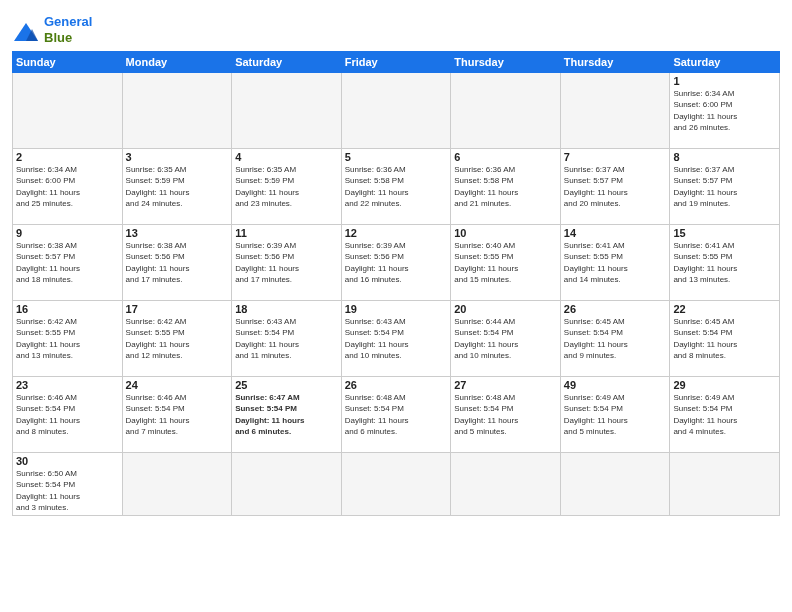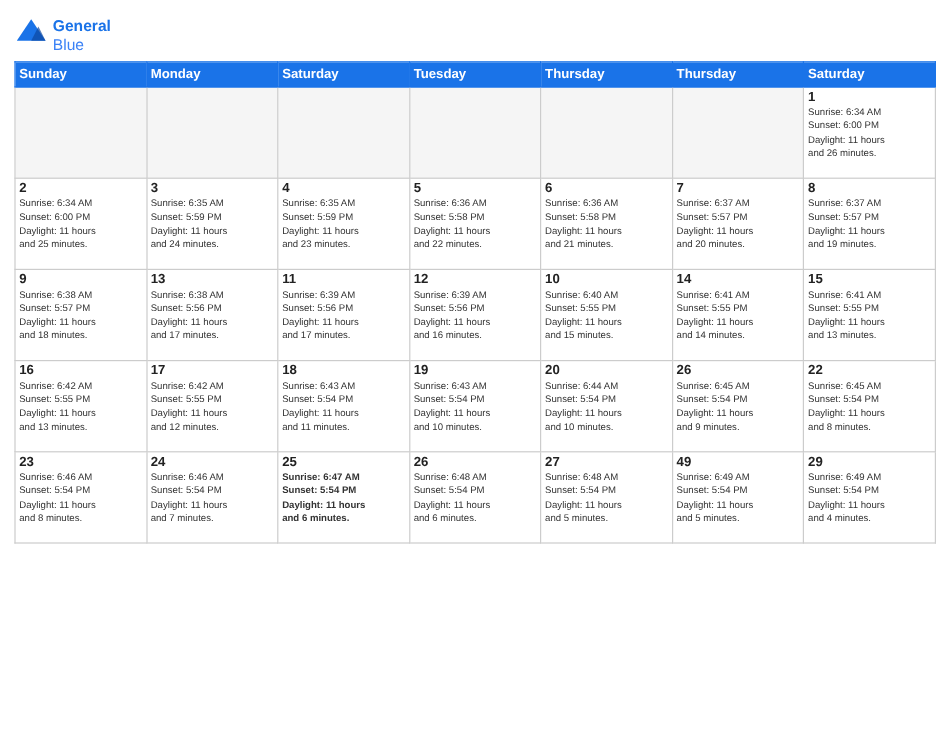--- a/index.html
+++ b/index.html
@@ -17,21 +17,21 @@
       padding: 10px 12px 8px 12px;
     }
     .header {
       display: flex;
       justify-content: space-between;
       align-items: flex-start;
       margin-bottom: 6px;
     }
     .logo {
       display: flex;
-      align-items: flex-start;
+      align-items: flex-end;
       gap: 4px;
       margin-top: 4px;
     }
     .logo-text {
       font-size: 13px;
       color: #333;
       line-height: 1.2;
     }
     .logo-text span {
       color: #1a73e8;
@@ -101,36 +101,36 @@
 
 <div class="page">
   <div class="header">
     <div class="logo">
       <svg class="logo-icon" viewBox="0 0 28 24" xmlns="http://www.w3.org/2000/svg">
         <polygon points="14,2 26,20 2,20" fill="#1a73e8"></polygon>
         <polygon points="20,8 26,20 14,20" fill="#0d47a1" opacity="0.7"></polygon>
       </svg>
       <div class="logo-text">
         <span>General</span><br>
-        <span style="color:#3b82f6;font-weight:normal;">Blue</span>
+        <span style="color:#4d7c0f;font-weight:bold;">Blue</span>
       </div>
     </div>
     <div class="title-block">
       <div class="month-title"></div>
       <div class="location"></div>
     </div>
   </div>
 
   <table class="calendar">
     <thead>
       <tr>
       <th>Sunday</th>
           <th>Monday</th>
           <th>Saturday</th>
-          <th>Tuesday</th>
+          <th>Friday</th>
           <th>Thursday</th>
           <th>Thursday</th>
           <th>Saturday</th>
         </tr>
     </thead>
     <tbody id="calendar-body">
     <tr>
           <td class="empty"></td>
           <td class="empty"></td>
           <td class="empty"></td>
@@ -341,16 +341,31 @@
 Daylight: 11 hours
 and 5 minutes.</div>
           </td>
           <td>
             <span class="day-num">29</span>
             <div class="day-info" style="white-space: pre-line;">Sunrise: 6:49 AM
 Sunset: 5:54 PM
 Daylight: 11 hours
 and 4 minutes.</div>
           </td>
+        </tr>
+        <tr class="last-row">
+          <td>
+            <span class="day-num">30</span>
+            <div class="day-info" style="white-space: pre-line;">Sunrise: 6:50 AM
+Sunset: 5:54 PM
+Daylight: 11 hours
+and 3 minutes.</div>
+          </td>
+          <td class="empty"></td>
+          <td class="empty"></td>
+          <td class="empty"></td>
+          <td class="empty"></td>
+          <td class="empty"></td>
+          <td class="empty"></td>
         </tr>
       </tbody>
   </table>
 </div>
 
 </body></html>

